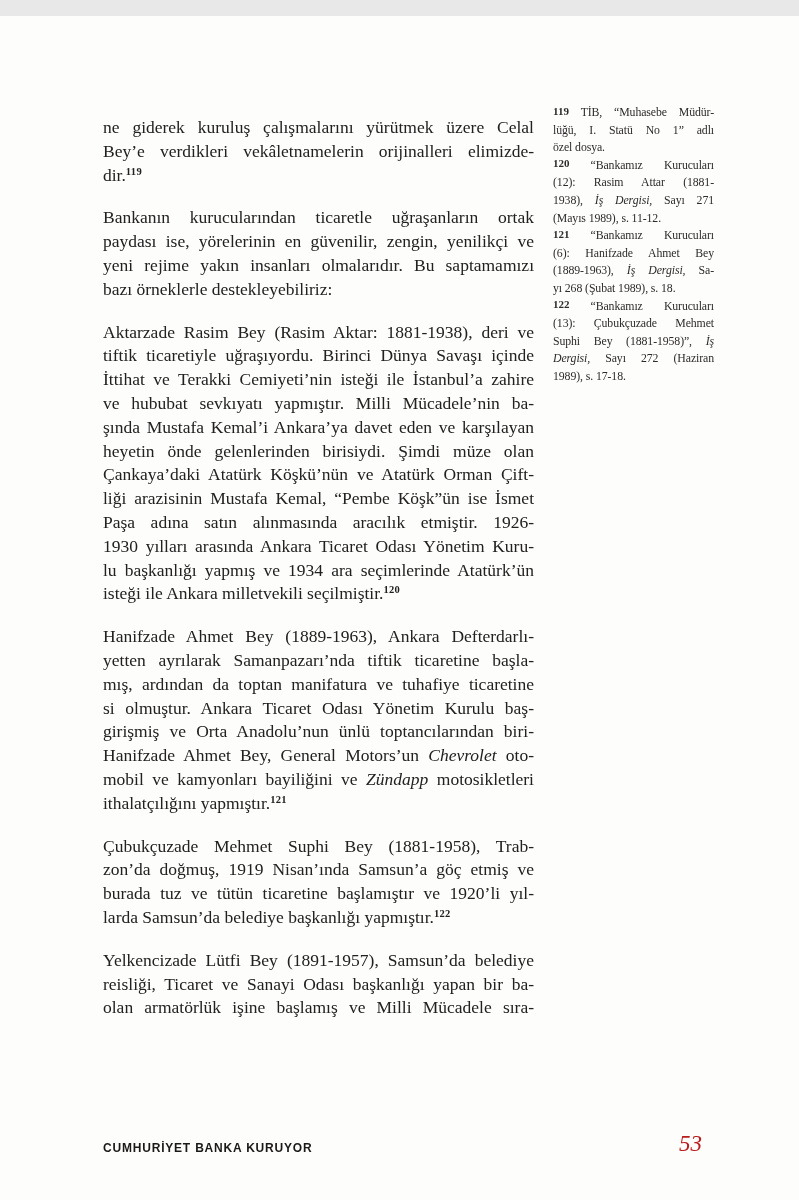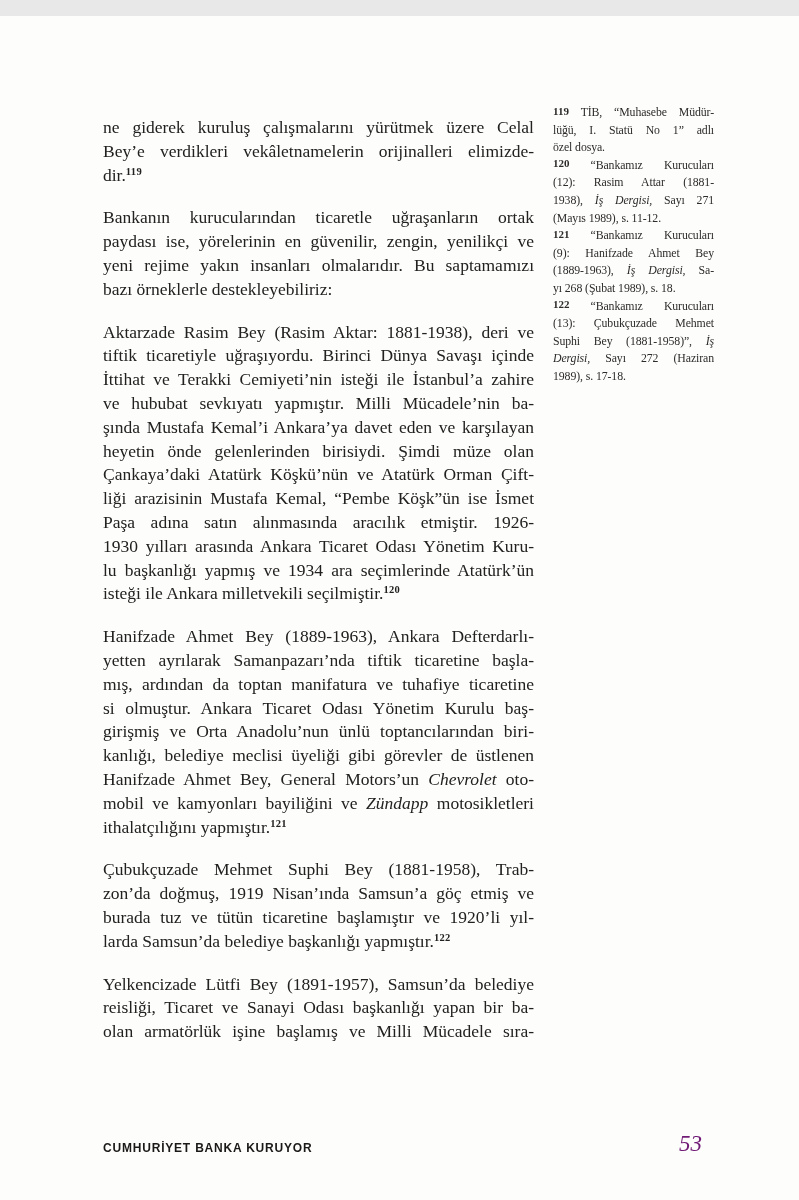--- a/index.html
+++ b/index.html
@@ -49,21 +49,21 @@
   }
   .footer-title{
     position:absolute;left:103px;top:1125px;
     font-family:"Liberation Sans",sans-serif;
     font-size:12px;font-weight:bold;letter-spacing:0.8px;
     color:#1b1918;white-space:nowrap;
   }
   .page-num{
     position:absolute;left:679px;top:1115px;
     font-family:"Liberation Serif",serif;
-    font-size:23px;font-style:italic;color:#701a75;
+    font-size:23px;font-style:italic;color:#b91c1c;
   }
 </style>
 </head>
 <body>
 
 <div class="page" style="background: rgb(253, 253, 252); color: rgb(34, 33, 32);">
   <div class="main-col">
       <div class="para">
         <div class="line"><span>ne giderek kuruluş çalışmalarını yürütmek üzere Celal</span></div>
         <div class="line"><span>Bey’e verdikleri vekâletnamelerin orijinalleri elimizde-</span></div>
@@ -88,21 +88,20 @@
         <div class="line"><span>1930 yılları arasında Ankara Ticaret Odası Yönetim Kuru-</span></div>
         <div class="line"><span>lu başkanlığı yapmış ve 1934 ara seçimlerinde Atatürk’ün</span></div>
         <div class="line last"><span>isteği ile Ankara milletvekili seçilmiştir.</span><span class="sup">120</span></div>
       </div>
       <div class="para">
         <div class="line"><span>Hanifzade Ahmet Bey (1889-1963), Ankara Defterdarlı-</span></div>
         <div class="line"><span>yetten ayrılarak Samanpazarı’nda tiftik ticaretine başla-</span></div>
         <div class="line"><span>mış, ardından da toptan manifatura ve tuhafiye ticaretine</span></div>
         <div class="line"><span>si olmuştur. Ankara Ticaret Odası Yönetim Kurulu baş-</span></div>
         <div class="line"><span>girişmiş ve Orta Anadolu’nun ünlü toptancılarından biri-</span></div>
-        <div class="line"><span>kanlığı, belediye meclisi üyeliği gibi görevler de üstlenen</span></div>
         <div class="line"><span>Hanifzade Ahmet Bey, General Motors’un </span><span class="it">Chevrolet</span><span> oto-</span></div>
         <div class="line"><span>mobil ve kamyonları bayiliğini ve </span><span class="it">Zündapp</span><span> motosikletleri</span></div>
         <div class="line last"><span>ithalatçılığını yapmıştır.</span><span class="sup">121</span></div>
       </div>
       <div class="para">
         <div class="line"><span>Çubukçuzade Mehmet Suphi Bey (1881-1958), Trab-</span></div>
         <div class="line"><span>zon’da doğmuş, 1919 Nisan’ında Samsun’a göç etmiş ve</span></div>
         <div class="line"><span>burada tuz ve tütün ticaretine başlamıştır ve 1920’li yıl-</span></div>
         <div class="line last"><span>larda Samsun’da belediye başkanlığı yapmıştır.</span><span class="sup">122</span></div>
       </div>
@@ -119,21 +118,21 @@
         <div class="line last"><span>özel dosya.</span></div>
       </div>
       <div class="fn">
         <div class="line"><span class="fnum">120 </span><span>“Bankamız Kurucuları</span></div>
         <div class="line"><span>(12): Rasim Attar (1881-</span></div>
         <div class="line"><span>1938), </span><span class="it">İş Dergisi,</span><span> Sayı 271</span></div>
         <div class="line last"><span>(Mayıs 1989), s. 11-12.</span></div>
       </div>
       <div class="fn">
         <div class="line"><span class="fnum">121 </span><span>“Bankamız Kurucuları</span></div>
-        <div class="line"><span>(9): Hanifzade Ahmet Bey</span></div>
+        <div class="line"><span>(6): Hanifzade Ahmet Bey</span></div>
         <div class="line"><span>(1889-1963), </span><span class="it">İş Dergisi,</span><span> Sa-</span></div>
         <div class="line last"><span>yı 268 (Şubat 1989), s. 18.</span></div>
       </div>
       <div class="fn">
         <div class="line"><span class="fnum">122 </span><span>“Bankamız Kurucuları</span></div>
         <div class="line"><span>(13): Çubukçuzade Mehmet</span></div>
         <div class="line"><span>Suphi Bey (1881-1958)”, </span><span class="it">İş</span></div>
         <div class="line"><span class="it">Dergisi,</span><span> Sayı 272 (Haziran</span></div>
         <div class="line last"><span>1989), s. 17-18.</span></div>
       </div>

